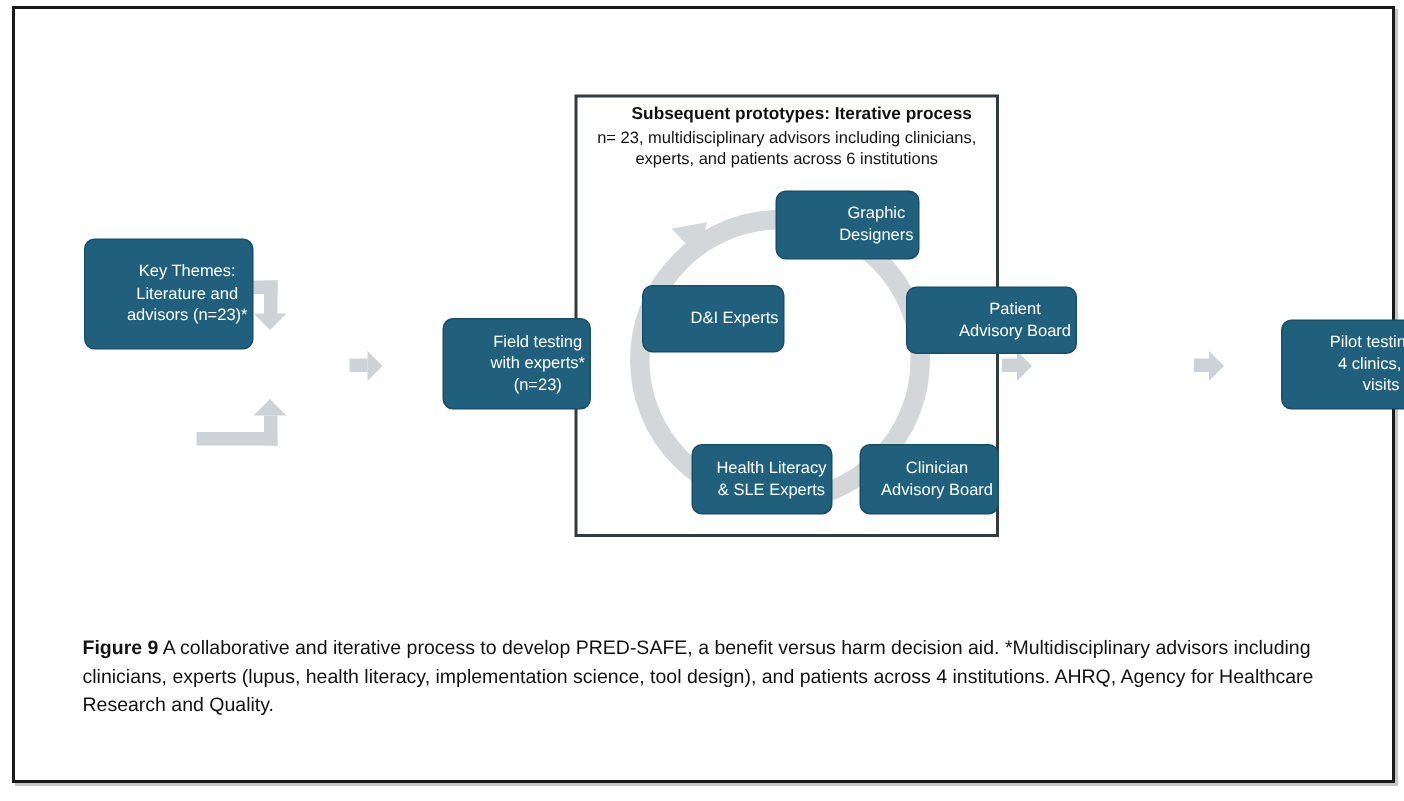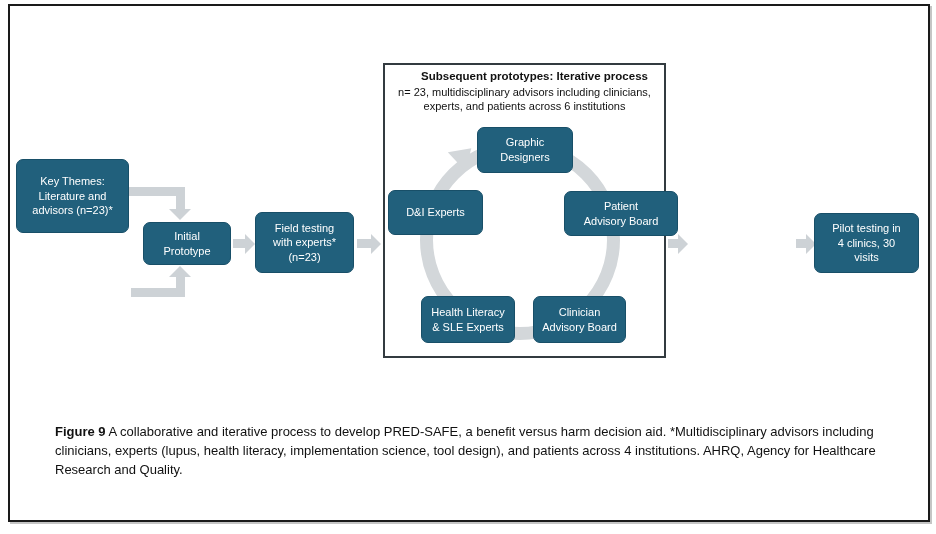--- a/index.html
+++ b/index.html
@@ -9,22 +9,22 @@
   }
   .frame {
     position:absolute; left:8px; top:4px; width:918px; height:514px;
     border:2px solid #1a1a1a; box-shadow:2px 2px 0 rgba(150,150,150,.55);
     background:transparent; z-index:0;
   }
   
   .node {
     position:absolute; background:#21607C; border:1px solid #184F68;
     border-radius:7px; color:#ffffff; display:flex; align-items:center;
-    justify-content:center; text-align:center; font-size:11px; line-height:1.33;
-    box-sizing:border-box; padding:2px 3px; z-index:3;
+    justify-content:flex-end; text-align:center; font-size:11px; line-height:1.33;
+    box-sizing:border-box; padding:2px 3px; z-index:3;margin-left:40px;
   }
   .node .txt { white-space:pre-line; }
   .u { text-decoration:underline; }
   
   .panel {
     position:absolute; left:383px; top:63px; width:283px; height:295px;
     border:2px solid #333B40; box-sizing:border-box; background:#ffffff; z-index:1;
   }
   .panel-title {
     position:absolute; left:401px; top:70px; width:267px; text-align:center;
@@ -86,24 +86,20 @@
     <div class="abar" style="left:176px;top:187px;width:9px;height:23px"></div>
     <div class="ahead-down" style="left:169px;top:209px"></div>
   </div>
 
   <div>
     <div class="abar" style="left:131px;top:288px;width:54px;height:9px"></div>
     <div class="abar" style="left:176px;top:277px;width:9px;height:20px"></div>
     <div class="ahead-up" style="left:169px;top:266px"></div>
   </div>
 
-  <div class="node" style="left:143px;top:222px;width:88px;height:43px">
-    <span class="txt">Initial
-Prototype</span>
-  </div>
 
   <div>
     <div class="abar" style="left:233px;top:239px;width:12px;height:9px"></div>
     <div class="ahead-right" style="left:245px;top:234px"></div>
   </div>
 
   <div class="node" style="left:255px;top:212px;width:99px;height:61px">
     <span class="txt">Field testing
 with experts*
 (n=23)</span>

